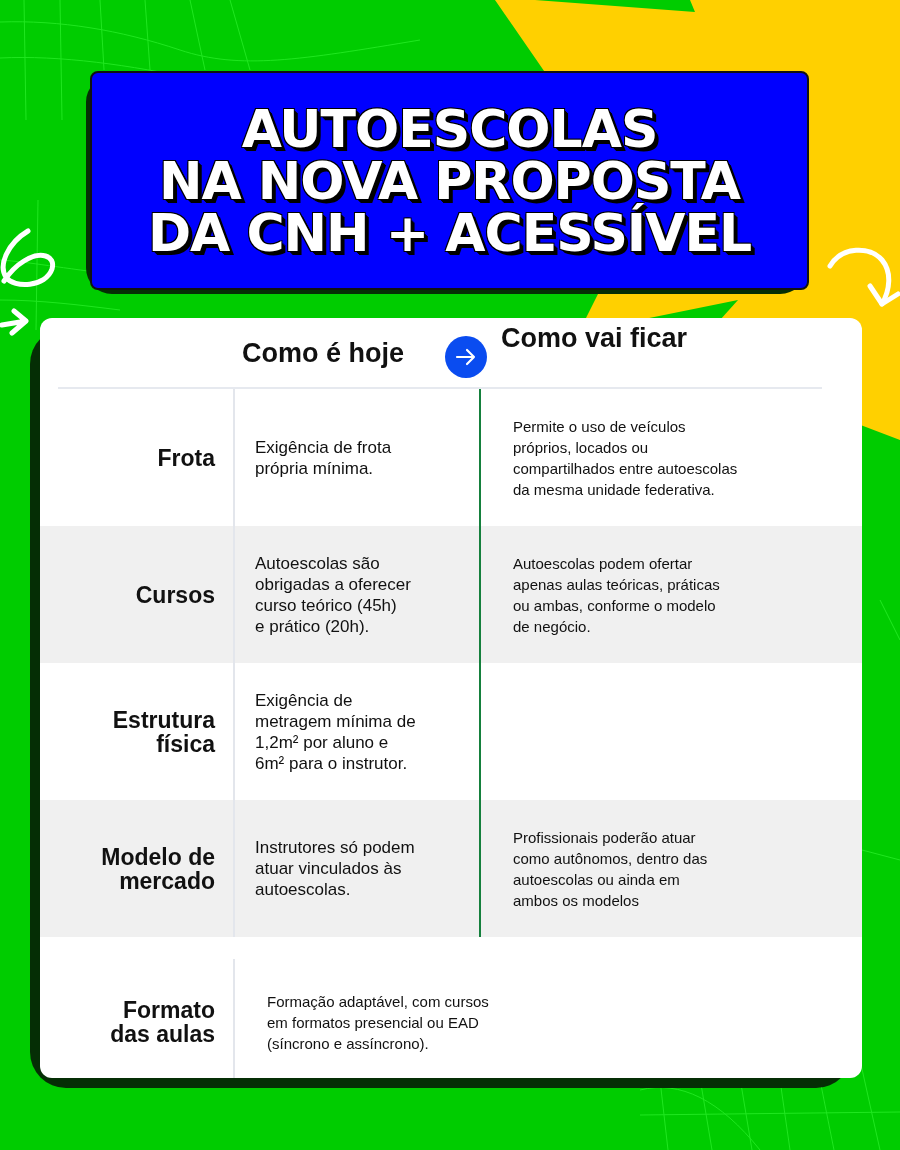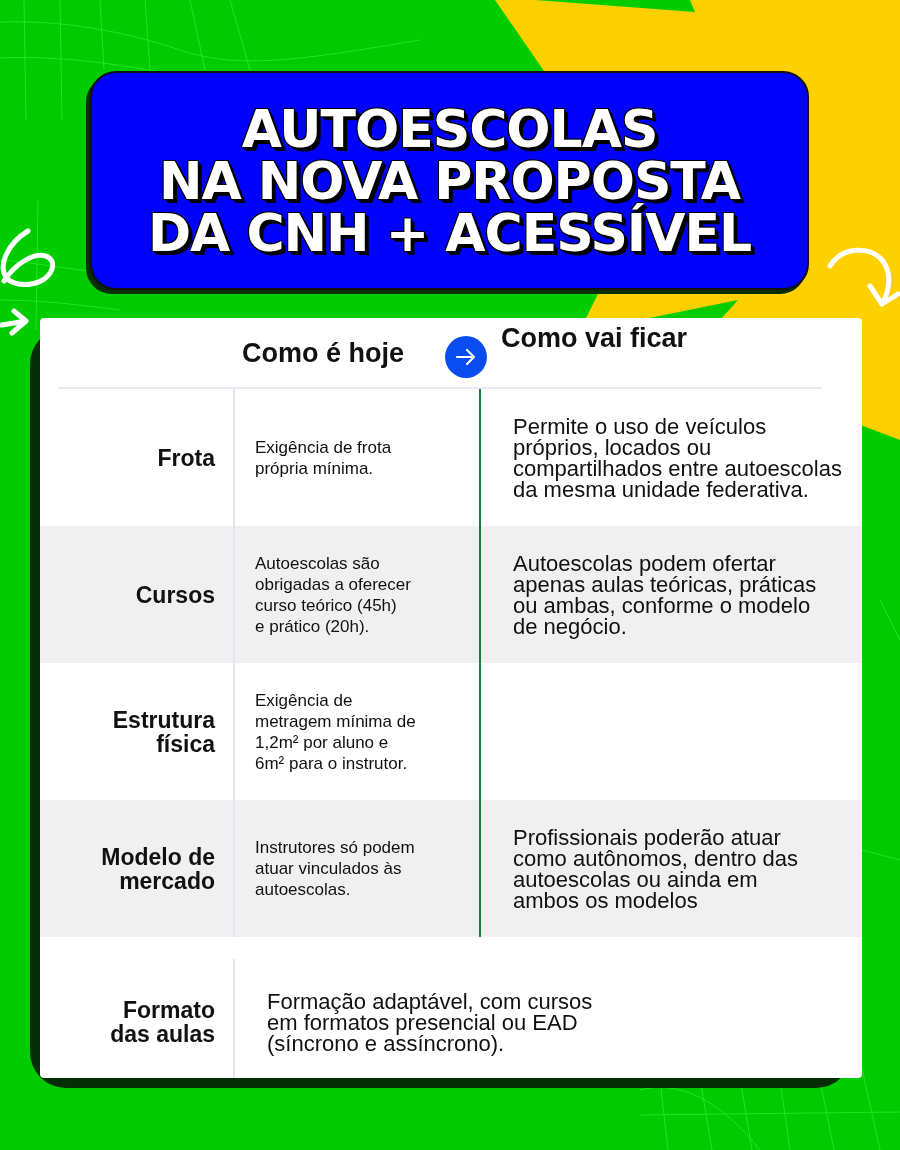--- a/index.html
+++ b/index.html
@@ -11,40 +11,40 @@
   }
   .bg-svg { position: absolute; left: 0; top: 0; width: 900px; height: 1150px; }
 
   
   .title-shadow {
     position: absolute; left: 86px; top: 76px; width: 720px; height: 218px;
     background: #052e05; border-radius: 26px;
   }
   .title-box {
     position: absolute; left: 90px; top: 71px; width: 719px; height: 219px;
-    background: #0000ff; border: 2px solid #111; border-radius: 26px;
+    background: #0000ff; border: 2px solid #111; border-radius: 8px;
     display: flex; flex-direction: column; align-items: center; justify-content: center;
   }
   .title-line {
     font-family: "DejaVu Sans", sans-serif;
     font-weight: 900; font-weight: bold;
     font-size: 52px; line-height: 52px; letter-spacing: -1px;
     color: #ffffff; text-transform: uppercase;
     text-shadow: 3px 3px 0 #000, 4px 4px 0 #000, 2px 2px 0 #000, -1px -1px 0 #000, 1px -1px 0 #000, -1px 1px 0 #000;
     white-space: nowrap;
   }
 
   
   .card-shadow {
     position: absolute; left: 30px; top: 328px; width: 822px; height: 760px;
     background: #052e05; border-radius: 36px;
   }
   .card {
     position: absolute; left: 40px; top: 318px; width: 822px; height: 760px;
-    background: #ffffff; border-radius: 4px; overflow: hidden;
+    background: #ffffff; border-radius: 12px; overflow: hidden;
   }
   .card-header {
     position: absolute; left: 0; top: 0; width: 100%; height: 70px;
   }
   .hdr-today {
     position: absolute; left: 202px; top: 20px;
     font-size: 27px; font-weight: bold; color: #111; white-space: nowrap;
   }
   .hdr-arrow {
     position: absolute; left: 405px; top: 18px; width: 42px; height: 42px;
@@ -75,21 +75,21 @@
   }
   .cell-today {
     width: 246px; padding-left: 20px; padding-right: 10px;
     display: flex; align-items: center;
     font-size: 17px; line-height: 21px; color: #111;
     border-right: 2px solid #15803d;
   }
   .cell-future {
     flex: 1; padding-left: 32px; padding-right: 20px;
     display: flex; align-items: center;
-    font-size: 22px; line-height: 21px; color: #111;
+    font-size: 15px; line-height: 21px; color: #111;
   }
   .cell-future.top { align-items: flex-start; padding-top: 27px; }
   .txt { white-space: pre-line; }
 </style>
 </head>
 <body>
 
 <svg class="bg-svg" viewBox="0 0 900 1150" xmlns="http://www.w3.org/2000/svg">
   <rect x="0" y="0" width="900" height="1150" fill="#00cc00"></rect>
 

